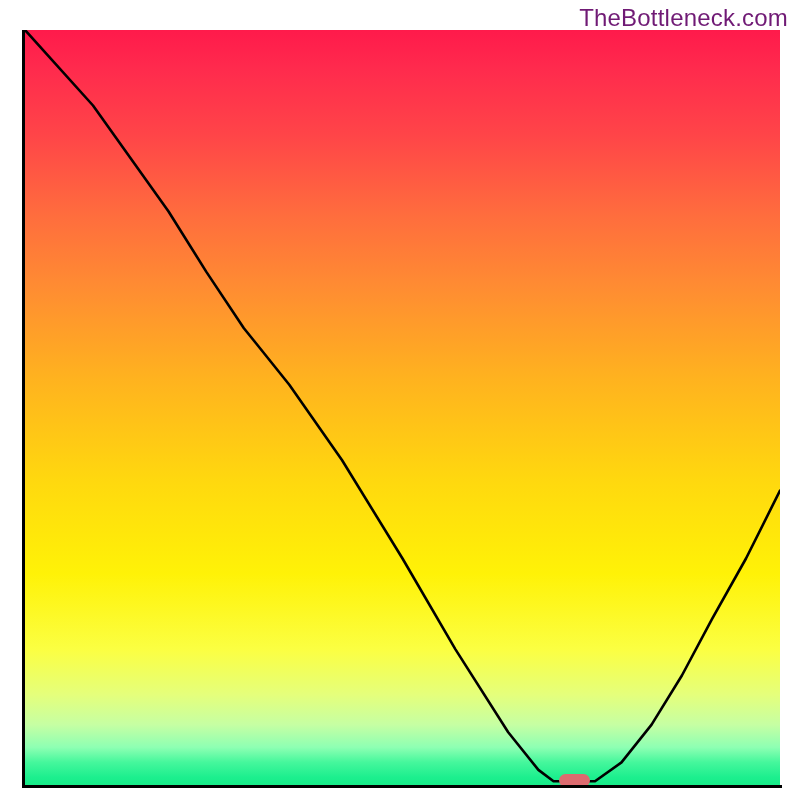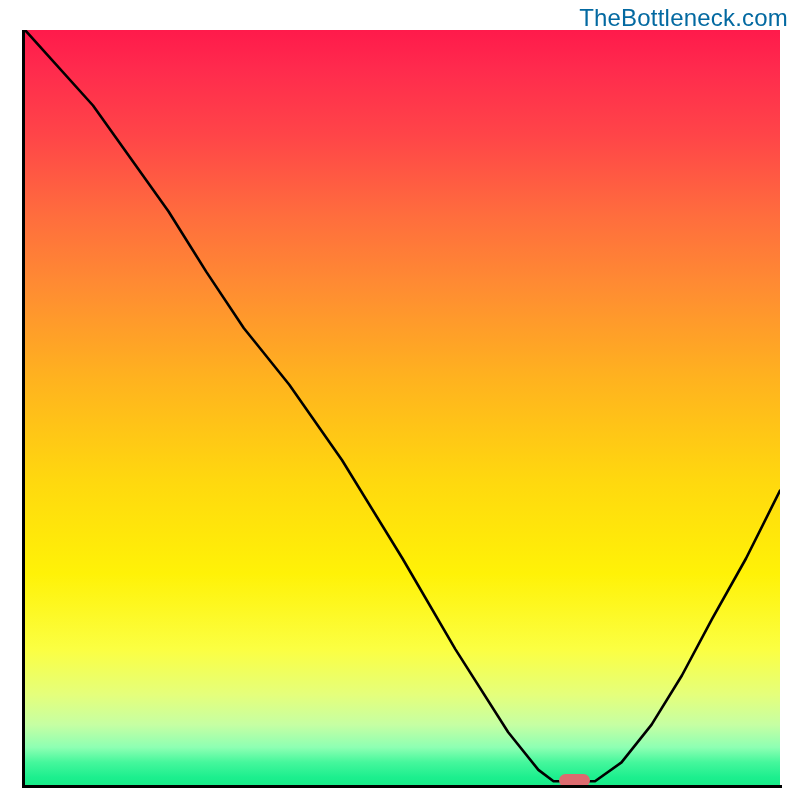--- a/index.html
+++ b/index.html
@@ -15,21 +15,21 @@
     width: 800px;
     height: 800px;
   }
   .watermark {
     position: absolute;
     top: 4px;
     right: 12px;
     font-family: Arial, Helvetica, sans-serif;
     font-size: 24px;
     font-weight: 500;
-    color: #0369a1;
+    color: #701a75;
     z-index: 5;
     letter-spacing: 0.2px;
   }
   .plot-area {
     position: absolute;
     left: 25px;
     top: 30px;
     width: 755px;
     height: 755px;
   }

